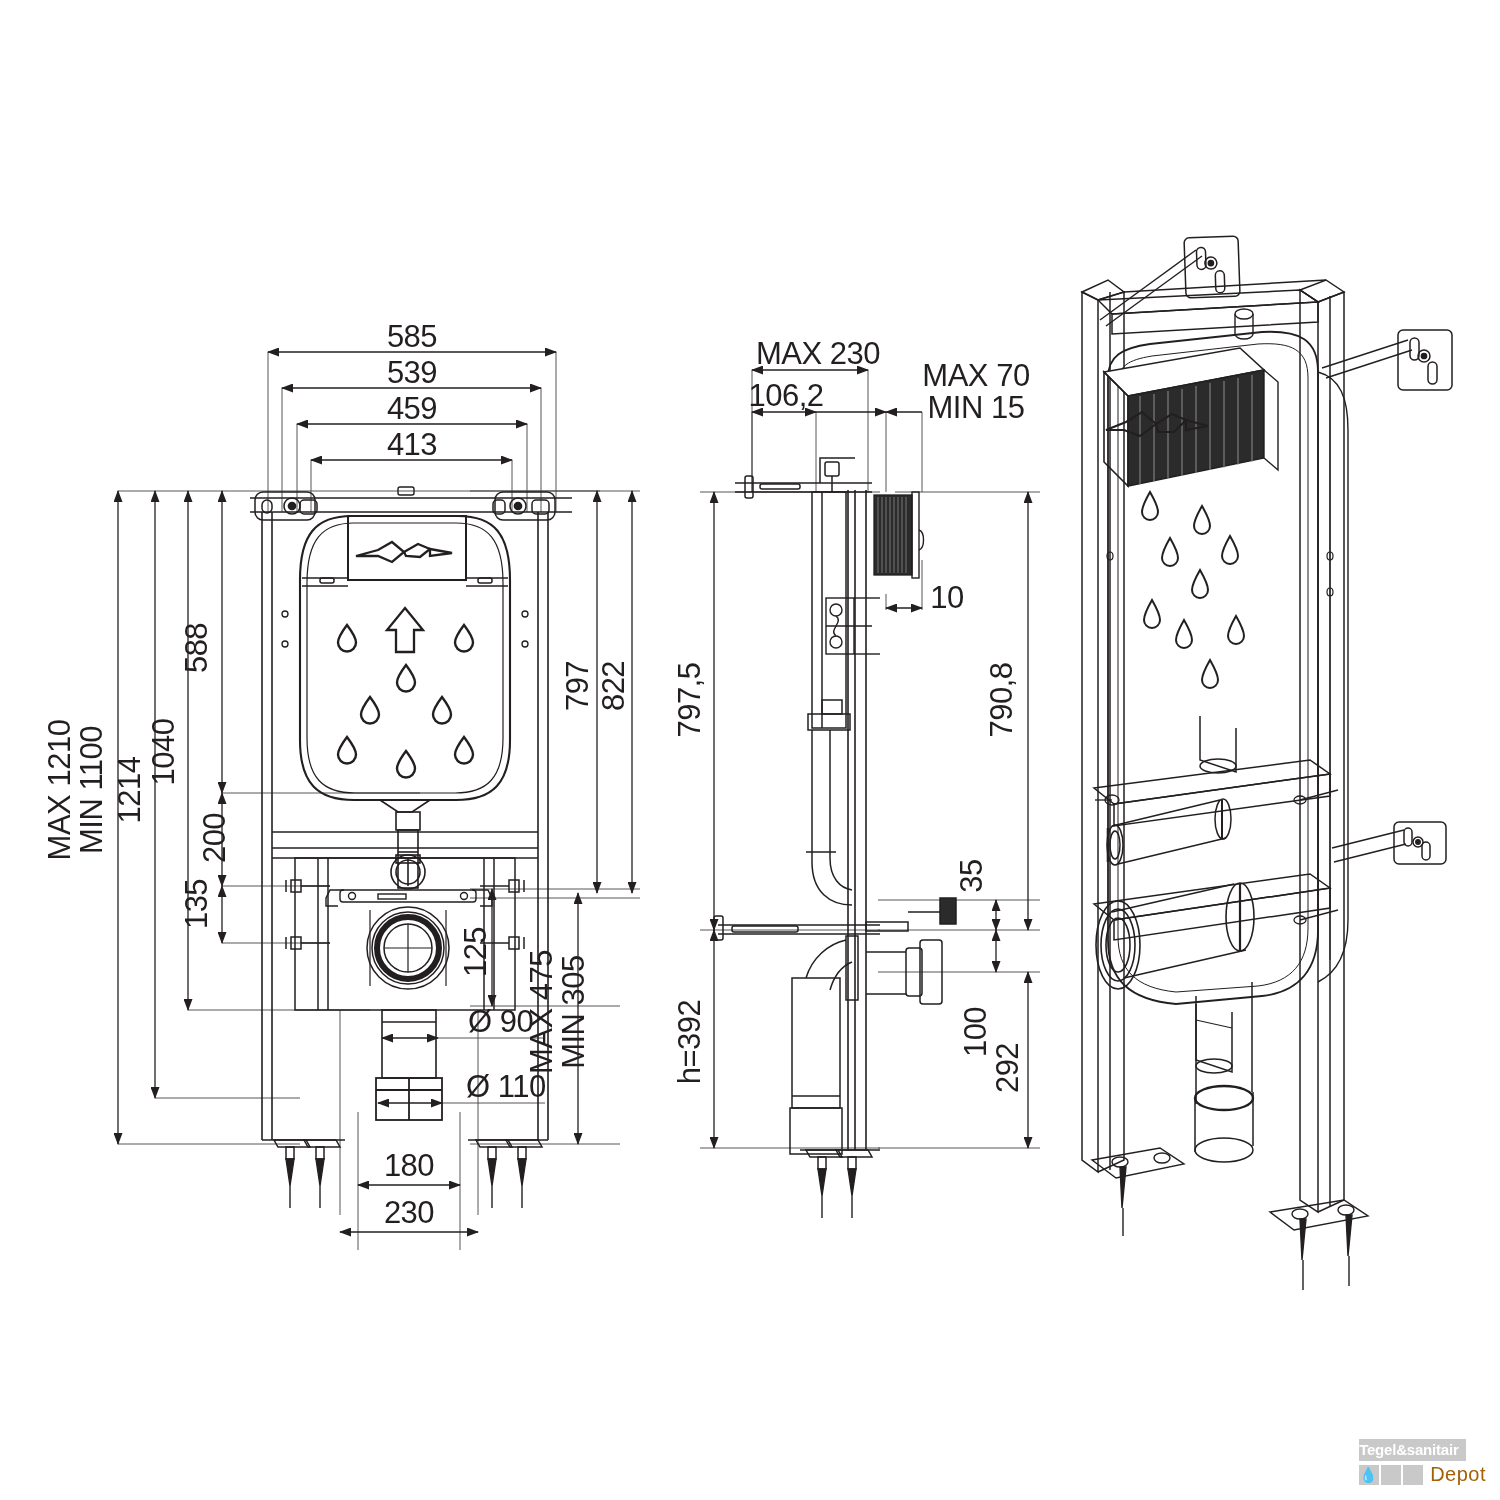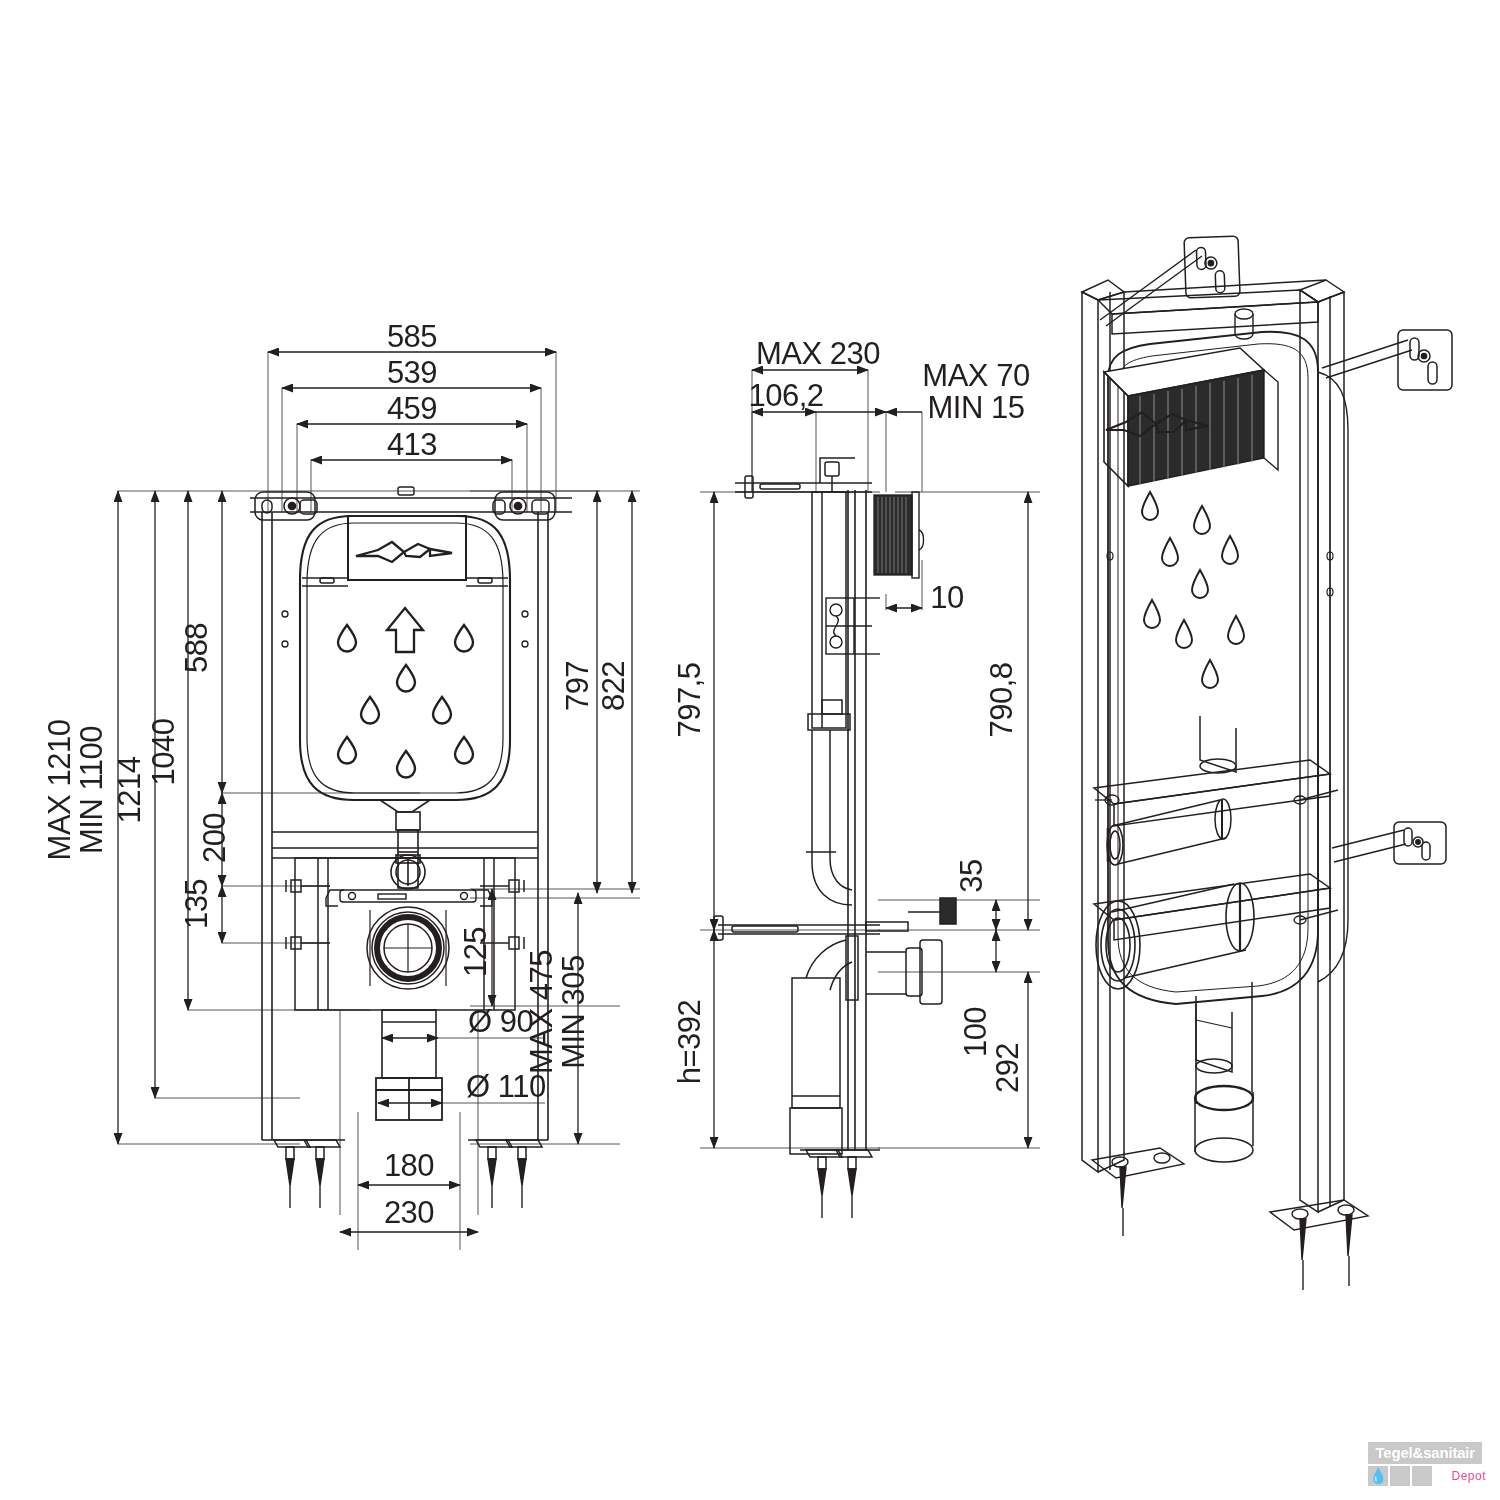--- a/index.html
+++ b/index.html
@@ -5,26 +5,26 @@
   html,body{margin:0;padding:0;background:#ffffff;}
   body{width:1500px;height:1500px;overflow:hidden;
        font-family:"Liberation Sans",sans-serif;color:#1a1a1a;}
   #sheet{position:relative;width:1500px;height:1500px;background:#fff;border-radius:29px;}
   svg{display:block;}
   .dimtxt{font-family:"Liberation Sans",sans-serif;font-size:31px;fill:#231f20;
           letter-spacing:-0.5px;}
   .wm{position:absolute;right:14px;bottom:14px;display:flex;flex-direction:column;
       align-items:flex-start;opacity:1;}
   .wm-top{background:#c9c9c9;color:#ffffff;font-weight:bold;font-size:15px;
-          padding:3px 7px 4px 7px;letter-spacing:-0.2px;line-height:1;}
+          padding:3px 7px 4px 0;letter-spacing:-0.2px;line-height:1;}
   .wm-bot{display:flex;align-items:center;margin-top:2px;}
   .wm-sq{width:20px;height:20px;background:#c9c9c9;margin-right:2px;position:relative;}
   .wm-drop{position:absolute;left:50%;top:50%;transform:translate(-50%,-52%);
            color:#fff;font-size:15px;line-height:1;}
-  .wm-depot{color:#ec4899;font-size:12px;margin-left:17px;letter-spacing:0.5px;}
+  .wm-depot{color:#a16207;font-size:20px;margin-left:5px;letter-spacing:0.5px;}
 </style>
 </head>
 <body>
 
 <div id="sheet">
 
 <svg width="1500" height="1500" viewBox="0 0 1500 1500">
   <defs>
     <marker id="ar" markerWidth="12" markerHeight="9" refX="11" refY="4.5" orient="auto" markerUnits="userSpaceOnUse">
       <path d="M0,0 L12,4.5 L0,9 z" fill="#231f20"></path>

